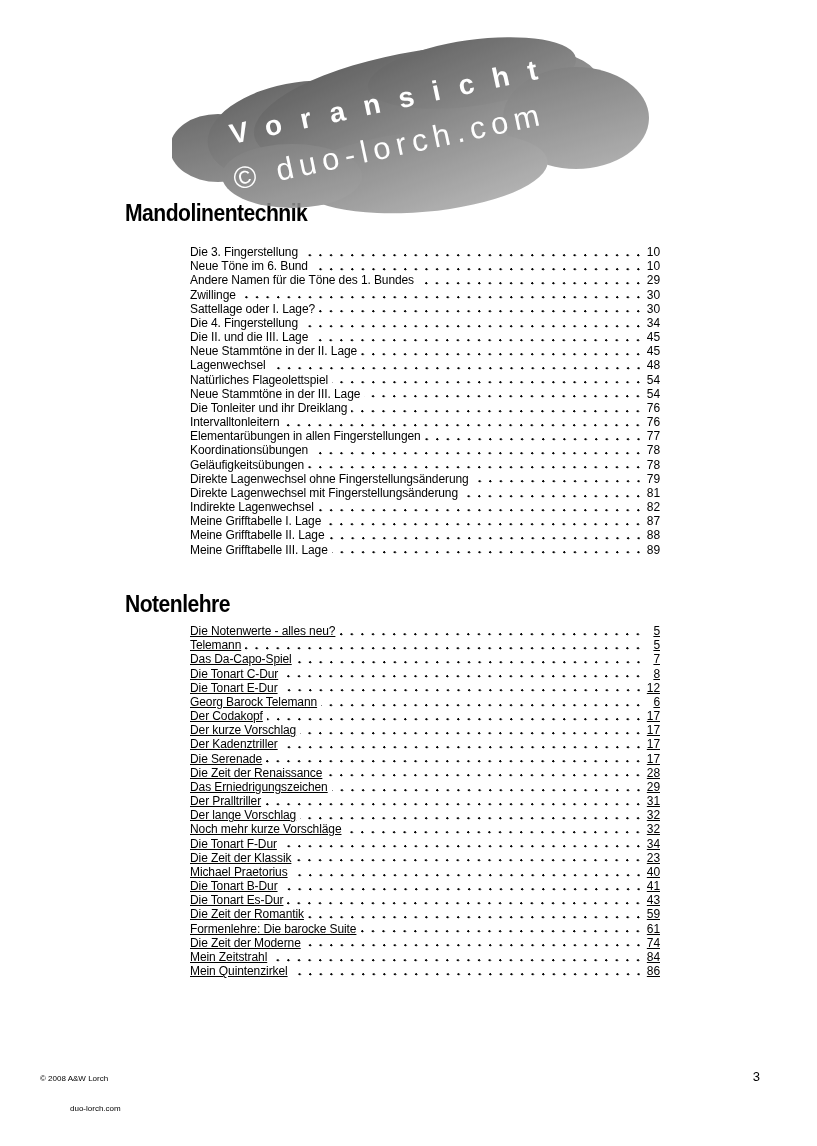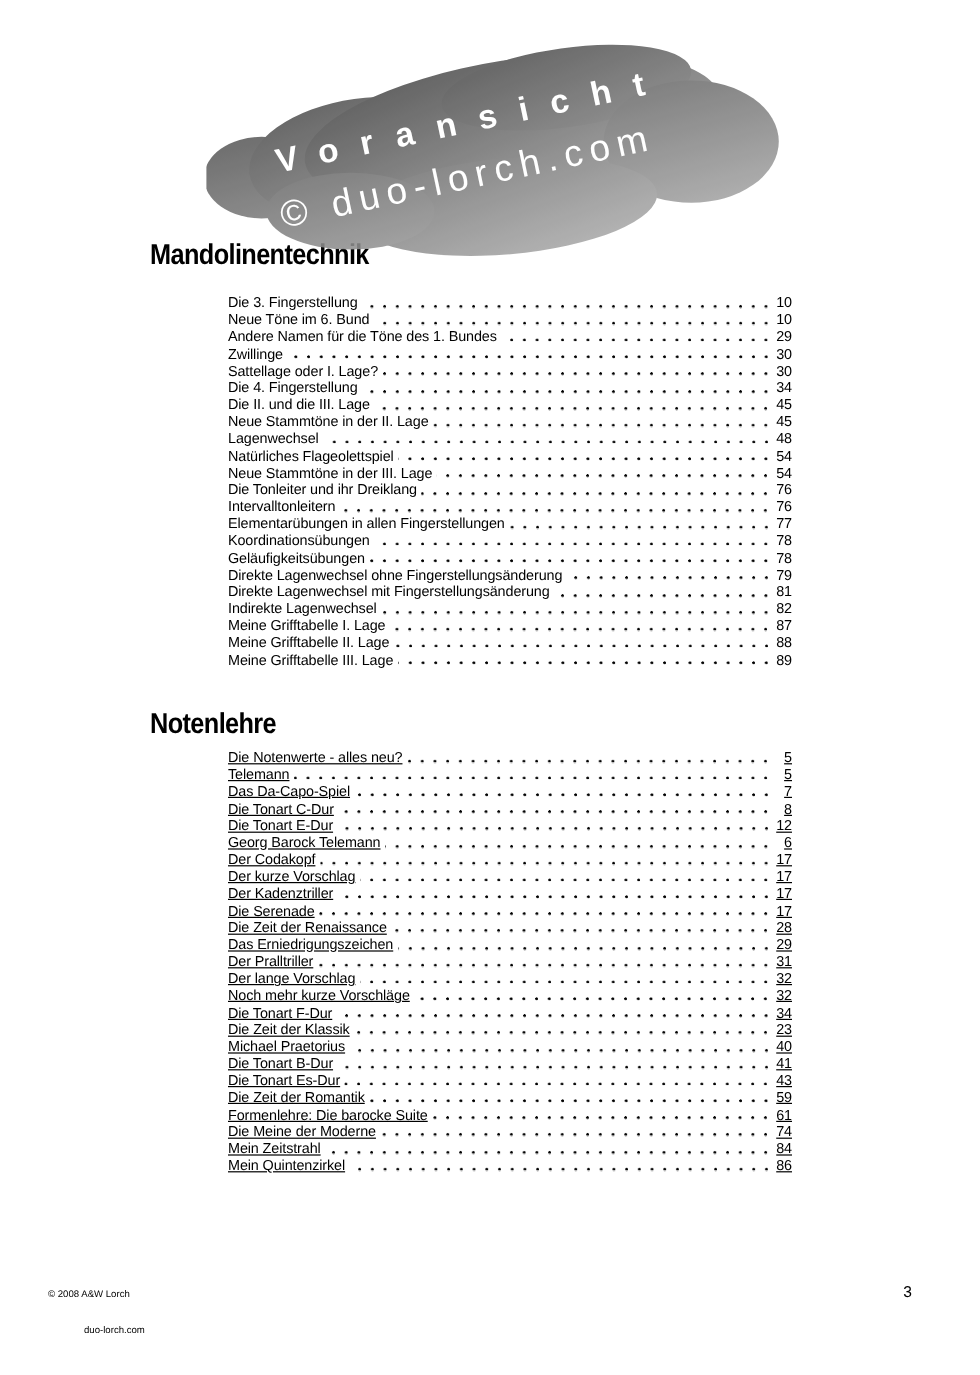--- a/index.html
+++ b/index.html
@@ -329,21 +329,21 @@
         <span class="toc-title">Die Zeit der Romantik</span>
         <span class="leader"></span>
         <span class="toc-page">59</span>
       </div>
       <div class="toc-row">
         <span class="toc-title">Formenlehre: Die barocke Suite</span>
         <span class="leader"></span>
         <span class="toc-page">61</span>
       </div>
       <div class="toc-row">
-        <span class="toc-title">Die Meine der Moderne</span>
+        <span class="toc-title">Die Zeit der Moderne</span>
         <span class="leader"></span>
         <span class="toc-page">74</span>
       </div>
       <div class="toc-row">
         <span class="toc-title">Mein Zeitstrahl</span>
         <span class="leader"></span>
         <span class="toc-page">84</span>
       </div>
       <div class="toc-row">
         <span class="toc-title">Mein Quintenzirkel</span>

